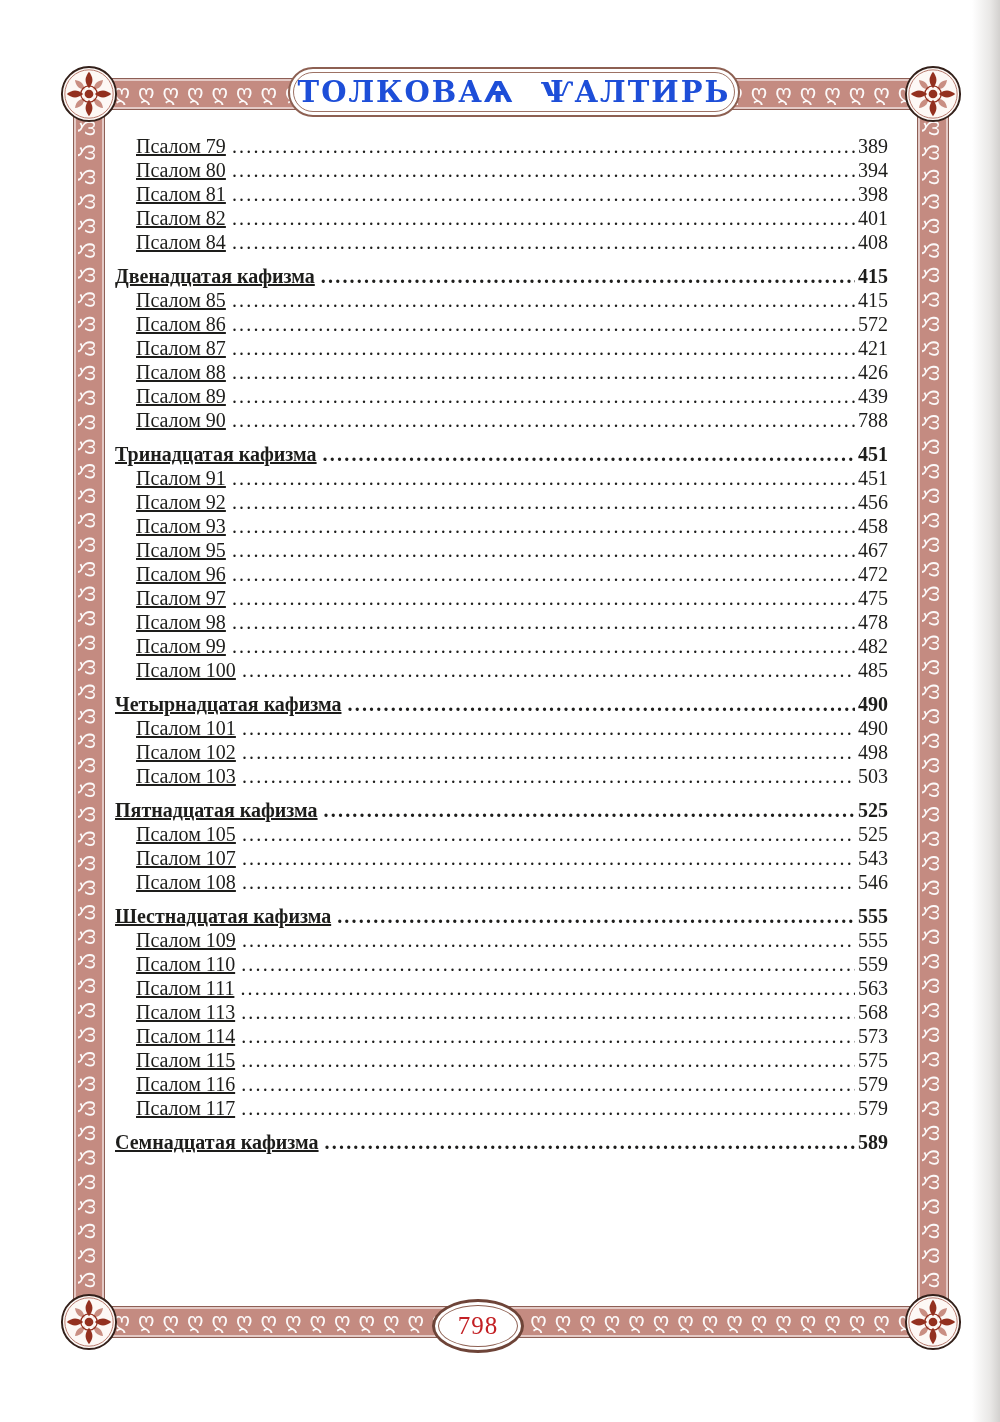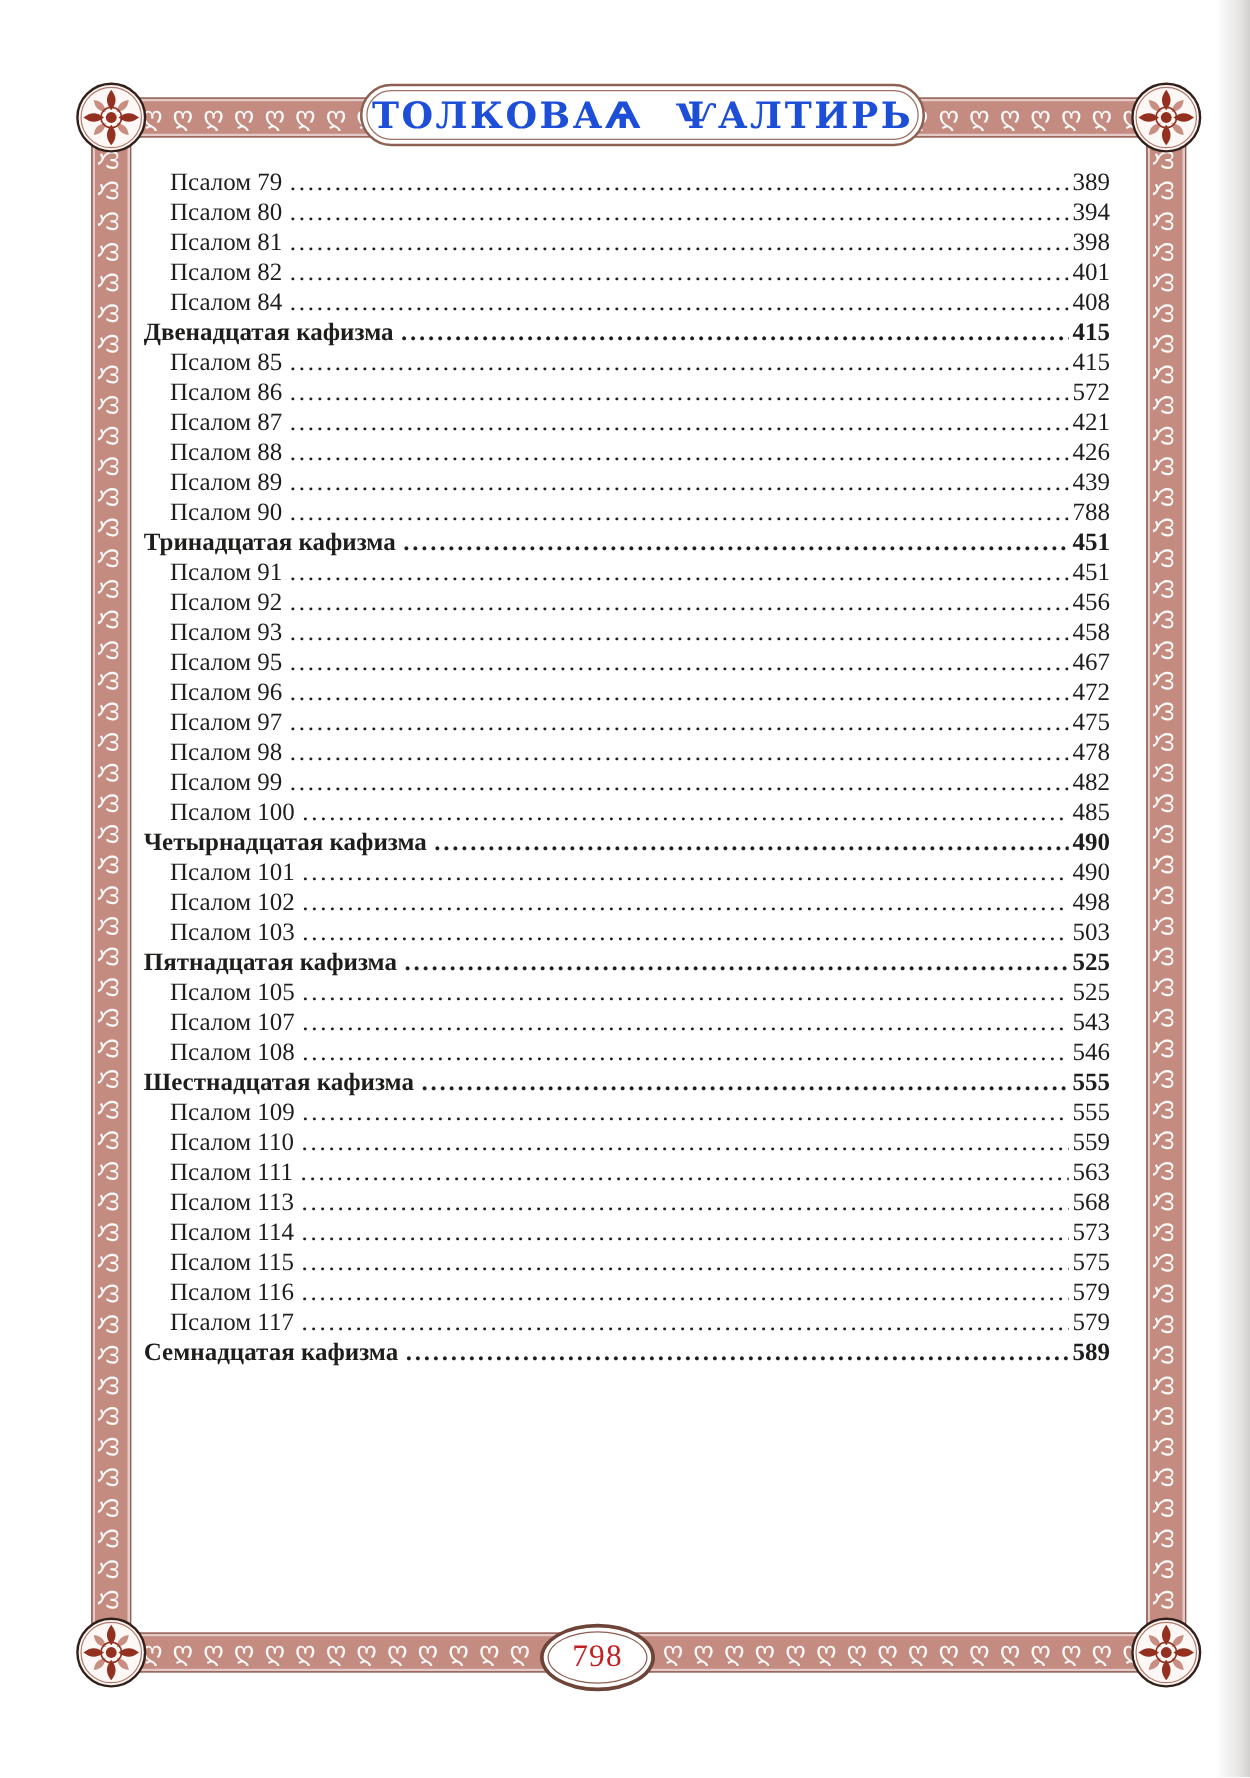--- a/index.html
+++ b/index.html
@@ -92,22 +92,23 @@
   }
   .toc-row {
     display: flex;
     align-items: baseline;
     height: 24px;
     line-height: 24px;
   }
   .toc-row.entry { padding-left: 21px; }
   .toc-row.section {
     font-weight: bold;
-  }
-  .toc-row .label { white-space: nowrap; }
+    margin-top: 10px;
+  }
+  .toc-row .label { white-space: nowrap; text-decoration: underline; }
   .toc-row .dots {
     flex: 1;
     overflow: hidden;
     white-space: nowrap;
     margin: 0 3px 0 6px;
   }
   .toc-row .dots::after {
     content: "........................................................................................................................................................................................";
     letter-spacing: 2.2px;
   }

